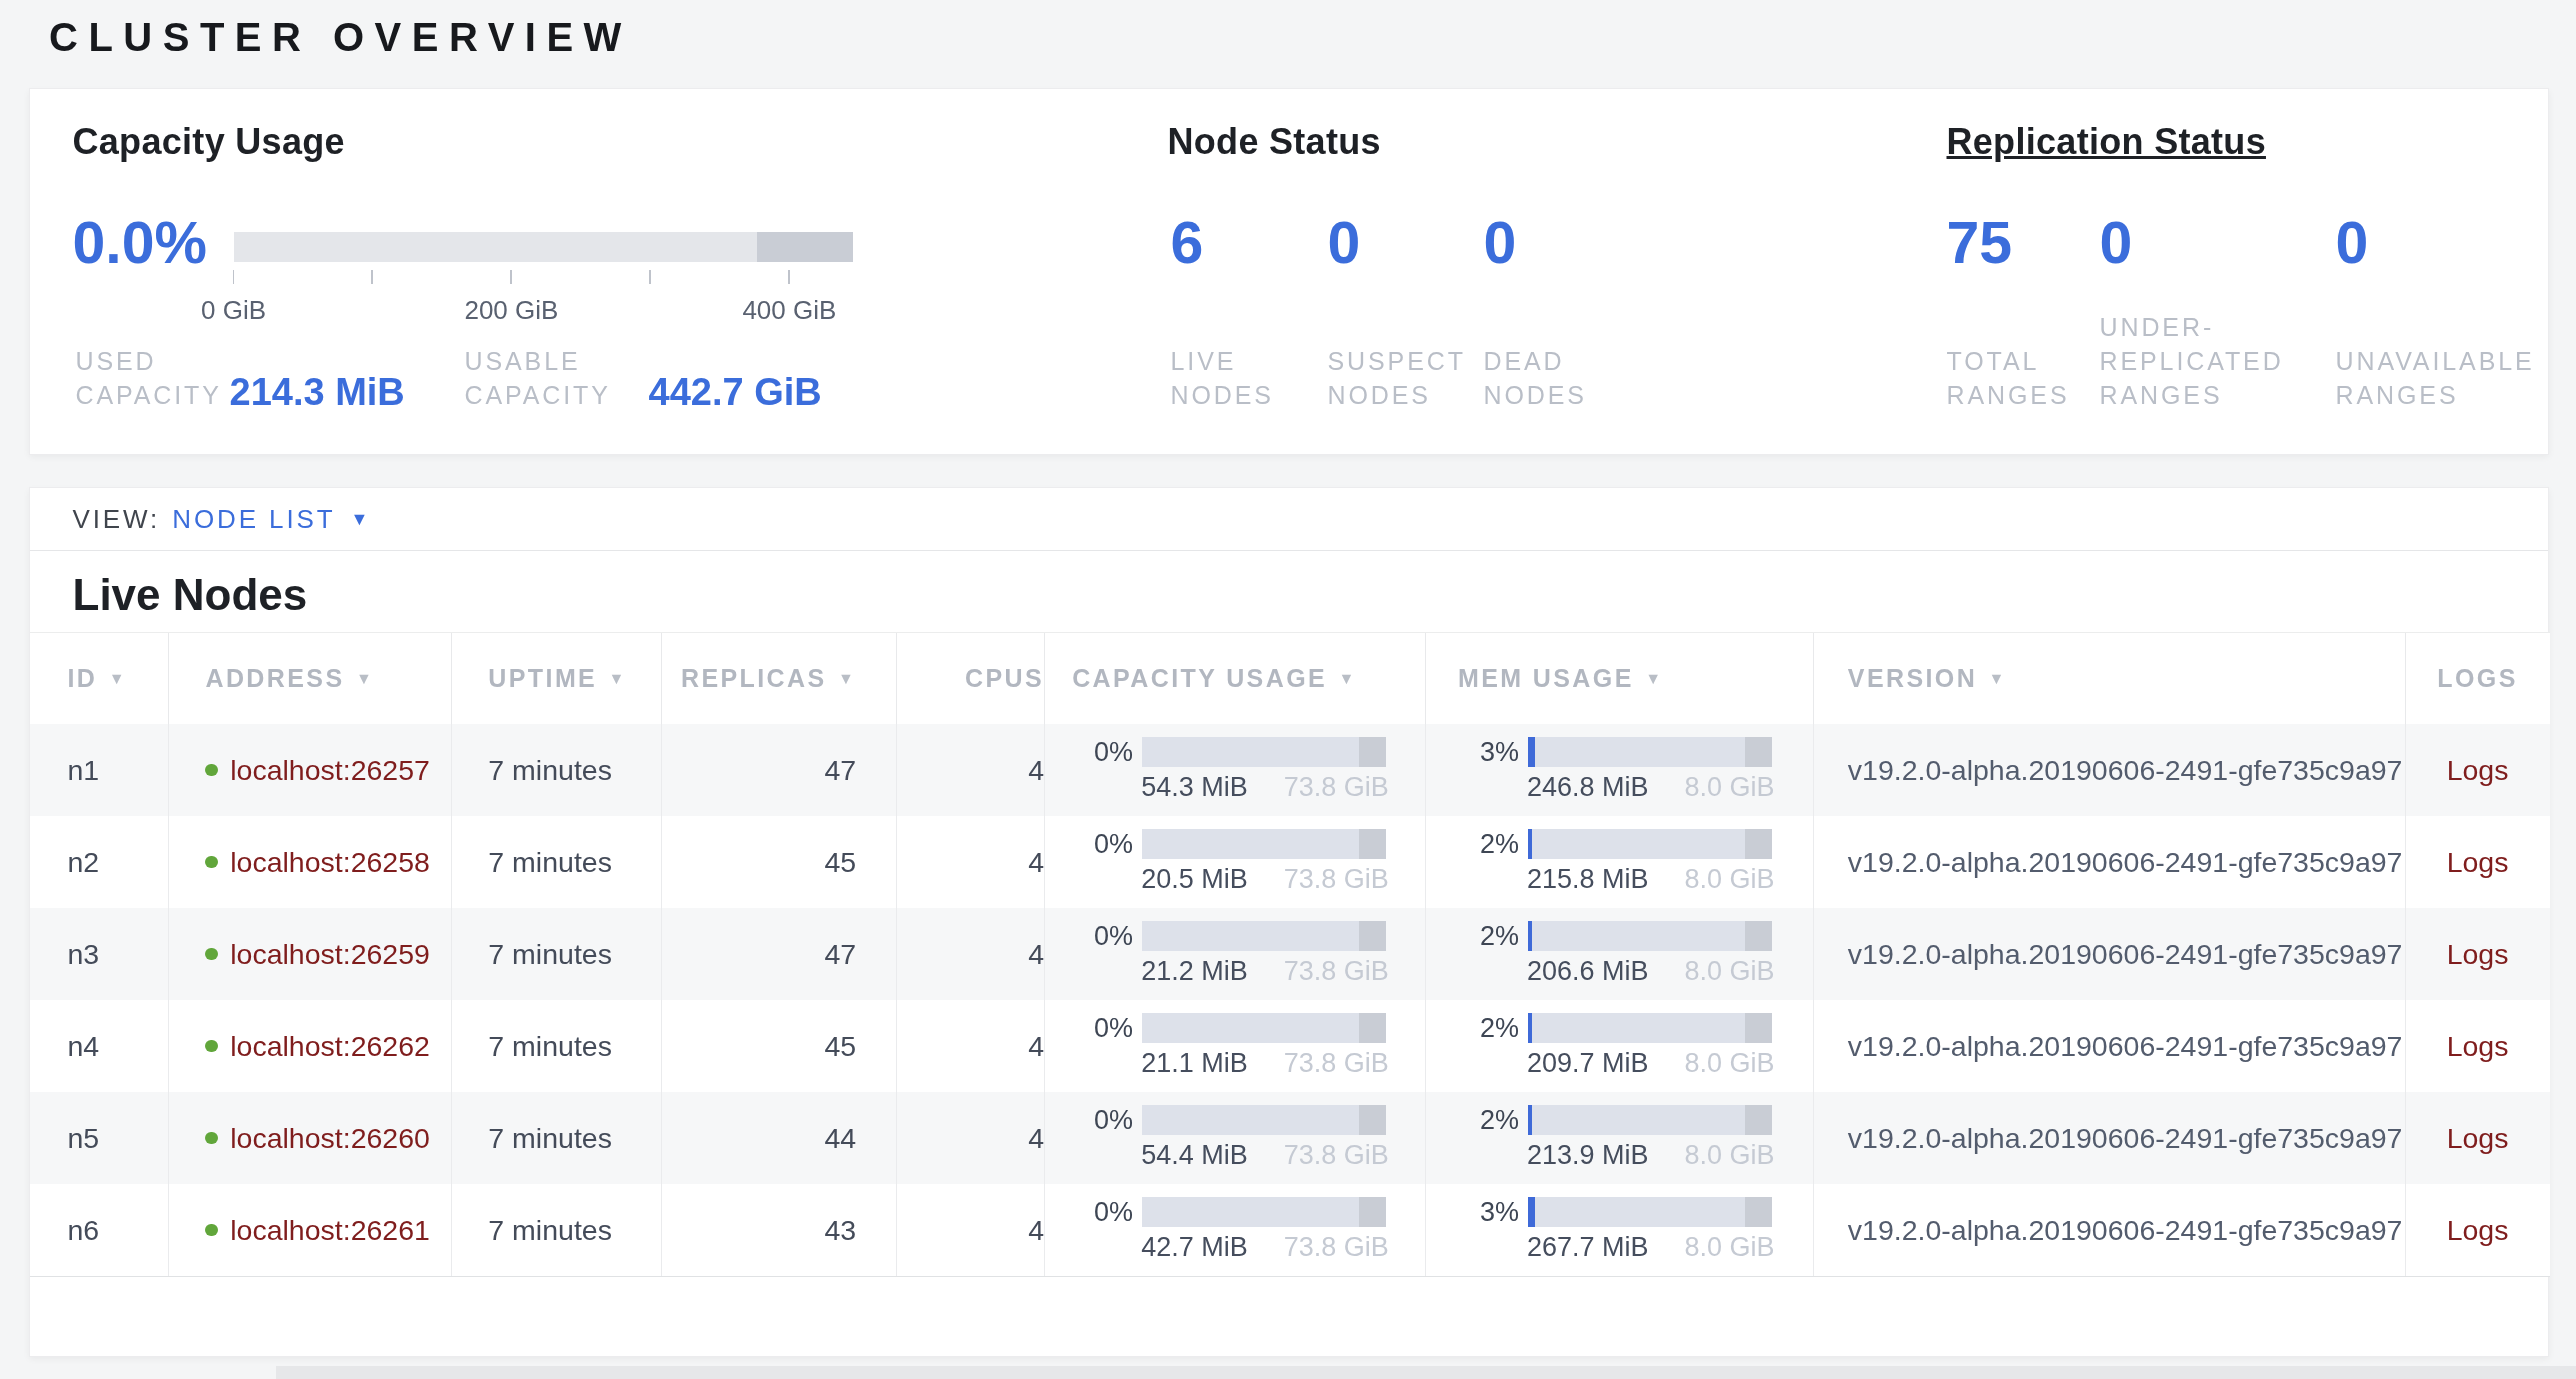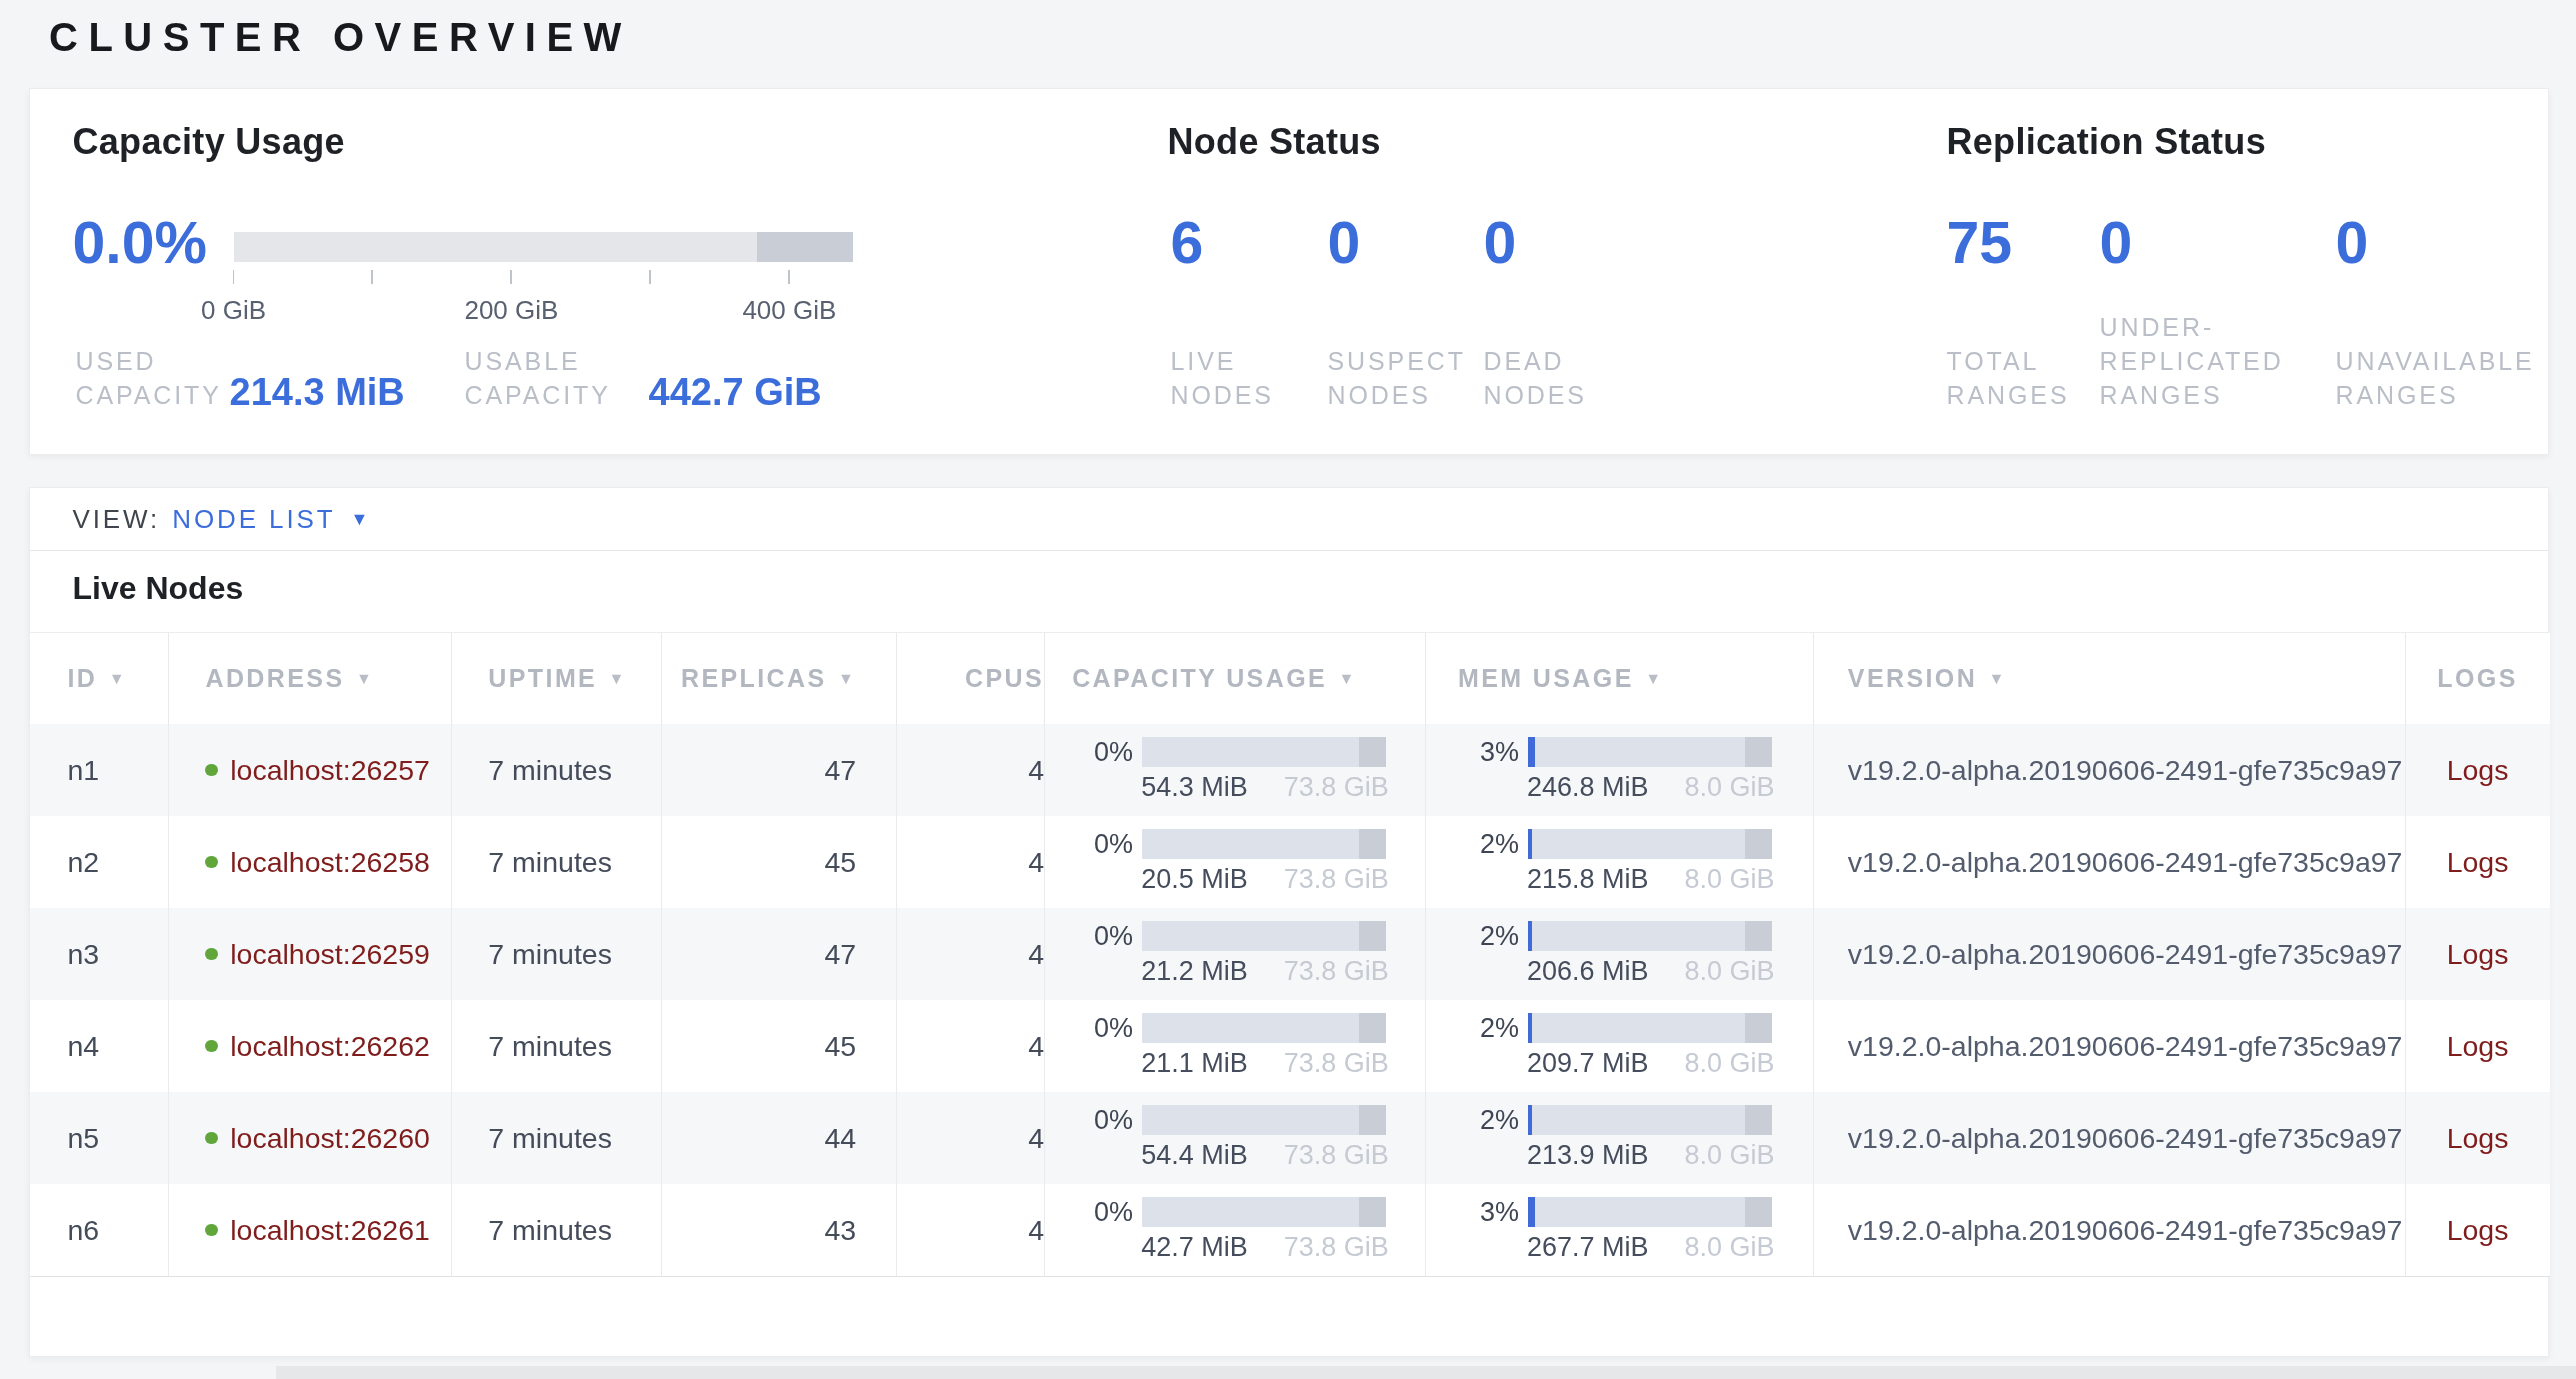--- a/index.html
+++ b/index.html
@@ -23,21 +23,21 @@
   #summary-card { left:28.5px; top:88px; width:2520px; height:367px; }
   #table-card   { left:28.5px; top:487px; width:2520px; height:870px; }
 
   
   .sec-title {
     position:absolute; top:32px;
     font-size:36px; font-weight:700; color:#1e2126; letter-spacing:0.3px;
   }
   #cap-title  { left:43px; }
   #node-title { left:1138px; }
-  #repl-title { left:1917px; }
+  #repl-title { left:1917px;text-decoration:underline; }
 
   .big-num {
     position:absolute; top:120px; line-height:68px;
     font-size:59px; font-weight:700; color:#3b6ddb;
   }
   #cap-bar {
     position:absolute; left:204px; top:143px; width:619px; height:30px;
     background:#e4e6ea;
   }
   #cap-bar .darkseg { position:absolute; top:0; right:0; height:100%; background:#c9cdd5; }
@@ -60,21 +60,21 @@
   #view-bar {
     position:absolute; left:0; top:0; width:100%; height:63px;
     border-bottom:1px solid #e5e6e8; display:flex; align-items:center;
   }
   #view-label { margin-left:43px; font-size:26px; letter-spacing:2.9px; color:#40454d; }
   #view-select { margin-left:12px; font-size:26px; letter-spacing:2.9px; color:#3b6ddb; cursor:pointer; display:flex; align-items:center; }
   #view-caret { margin-left:15px; font-size:18px; color:#3b6ddb; }
 
   #live-nodes-title {
     position:absolute; left:43px; top:82px;
-    font-size:32px; font-weight:700; color:#1e2126;text-align:center;
+    font-size:44px; font-weight:700; color:#1e2126;text-align:center;
   }
 
   
   #node-table { position:absolute; left:0; top:144px; width:2520px; }
   .thead { display:flex; height:92px; border-top:1px solid #eceded; background:#fff; }
   .th {
     display:flex; align-items:center;
     font-size:25px; font-weight:700; letter-spacing:2.4px; color:#b2b7c0;
     border-right:1px solid #e8e9eb; white-space:nowrap;
   }

